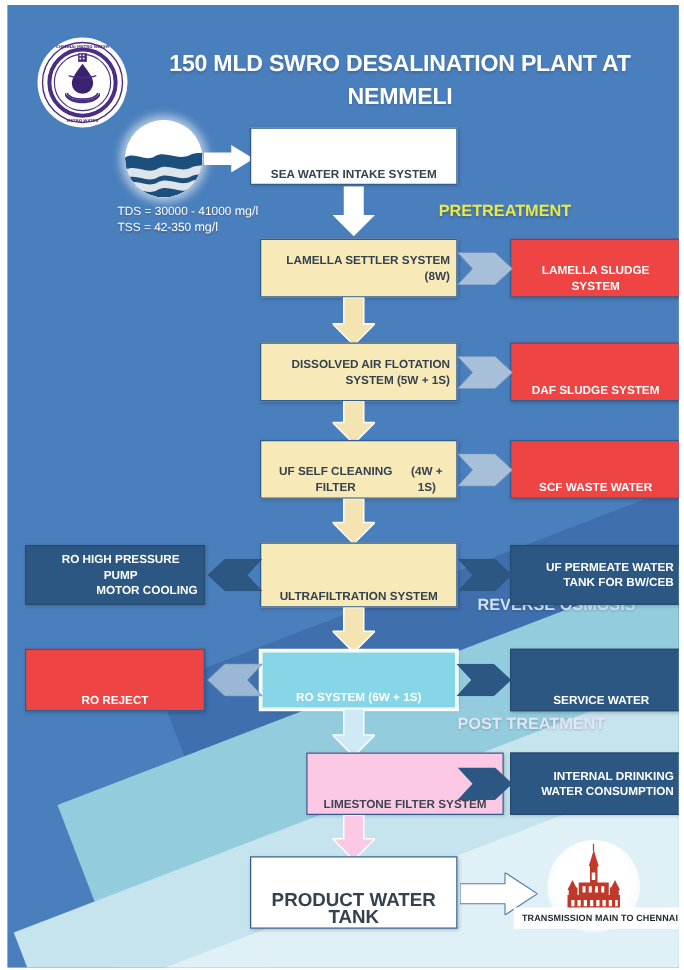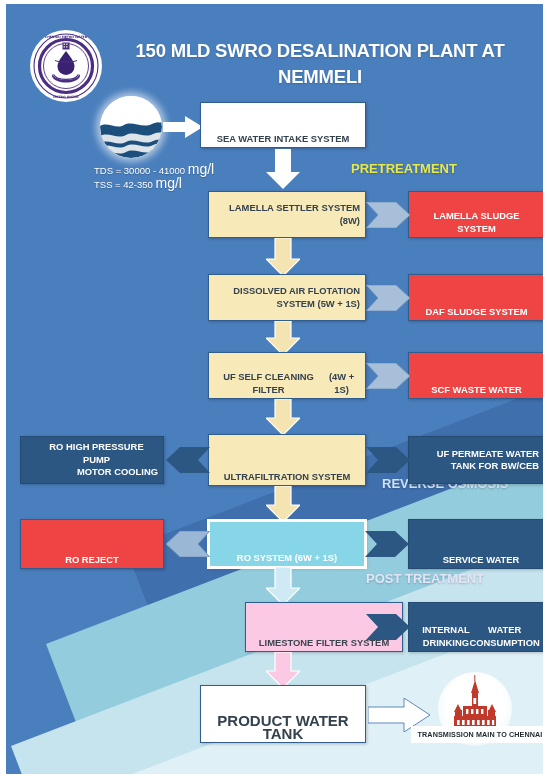--- a/index.html
+++ b/index.html
@@ -85,21 +85,21 @@
     box-shadow: 0 0 7px 4px rgba(255,255,255,0.55);
   }
 
   
   #specs {
     position: absolute; left: 88px; top: 159px;
     color: #ffffff; font-size: 9.5px; line-height: 13px;
     white-space: nowrap;
     text-shadow: 0 1px 1px rgba(0,0,0,0.25);
   }
-  #specs .unit { font-size: 14px; }
+  #specs .unit { font-size: 10px; }
 
   
   .seclabel {
     position: absolute;
     font-weight: bold; font-size: 13px;
     white-space: nowrap;
     text-shadow: 0 1px 2px rgba(0,0,0,0.22);
   }
   #lbl-pre  { left: 345px; top: 157px; color: #e8e84a; }
   #lbl-ro   { left: 356px; top: 472px; color: #cfe2f5; padding-left: 20px; }
@@ -346,21 +346,21 @@
 
     <div class="arrow-down" style="left:260px; top:563px; height:38px;">
       <svg width="34" height="38" viewBox="0 0 34 38" aria-hidden="true">
         <path d="M9 0 L25 0 L25 21 L34 21 L17 38 L0 21 L9 21 Z" fill="#cfeaf5" stroke="#ffffff" stroke-width="1.2"></path>
       </svg>
     </div>
 
     <div class="box pink" style="left:202px; top:598px; width:158px; height:50px;margin-left:37px;">
       <span>LIMESTONE FILTER SYSTEM</span>
     </div>
-    <div class="box navy" style="left:402px; top:598px; width:137px; height:50px; flex-direction:row;">
+    <div class="box navy" style="left:402px; top:598px; width:137px; height:50px; flex-direction:column;">
       <span>INTERNAL DRINKING</span>
       <span>WATER CONSUMPTION</span>
     </div>
     <div class="chev" style="left:360px; top:610px; width:44px; height:26px;">
       <svg width="44" height="26" viewBox="0 0 44 26" aria-hidden="true">
         <path d="M0 0 L30 0 L44 13 L30 26 L0 26 L12 13 Z" fill="#2c5782"></path>
       </svg>
     </div>
 
     <div class="arrow-down" style="left:260px; top:648px; height:36px;">

